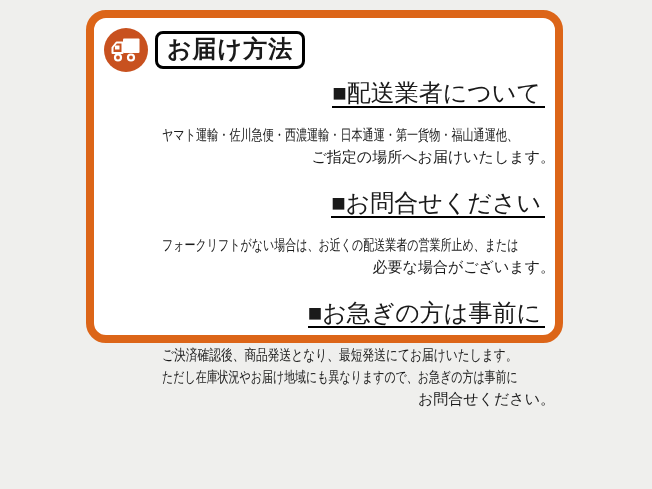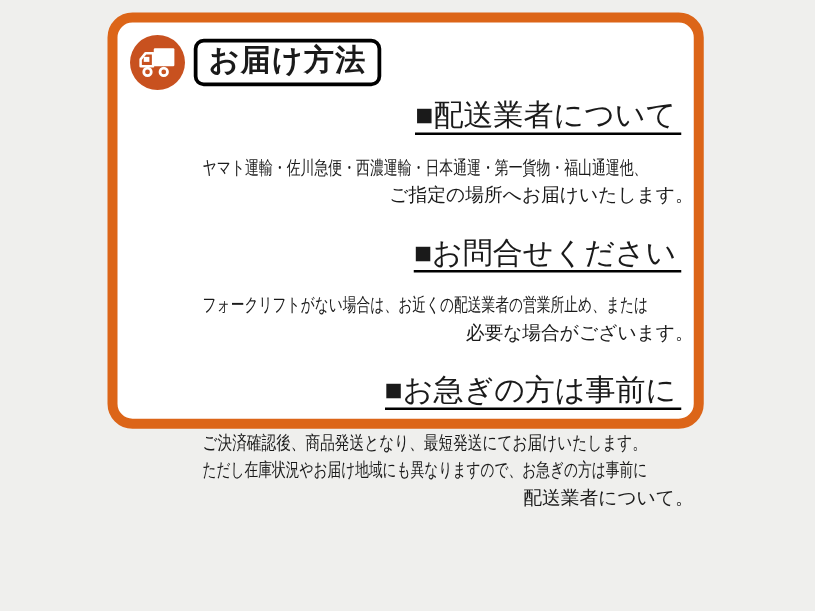--- a/index.html
+++ b/index.html
@@ -102,18 +102,18 @@
           <div class="section-body">
             <p class="line"><span style="transform: scaleX(0.733);">フォークリフトがない場合は、お近くの配送業者の営業所止め、または</span></p>
             <p class="line"><span>必要な場合がございます。</span></p>
           </div>
         </section>
         <section class="section">
           <div class="heading-wrap"><h3 class="section-heading">■お急ぎの方は事前に</h3></div>
           <div class="section-body">
             <p class="line"><span style="transform: scaleX(0.782);">ご決済確認後、商品発送となり、最短発送にてお届けいたします。</span></p>
             <p class="line"><span style="transform: scaleX(0.731);">ただし在庫状況やお届け地域にも異なりますので、お急ぎの方は事前に</span></p>
-            <p class="line"><span>配送業者について。</span></p>
+            <p class="line"><span>お問合せください。</span></p>
           </div>
         </section>
       </div>
   </div>
 </div>
 
 </body></html>

